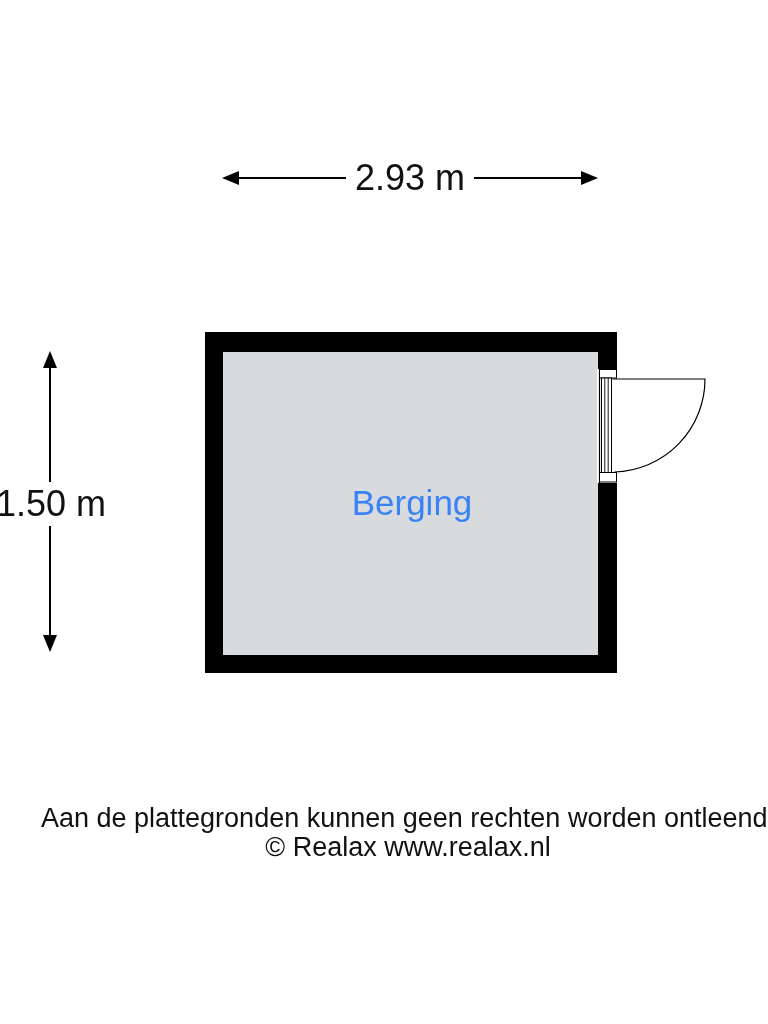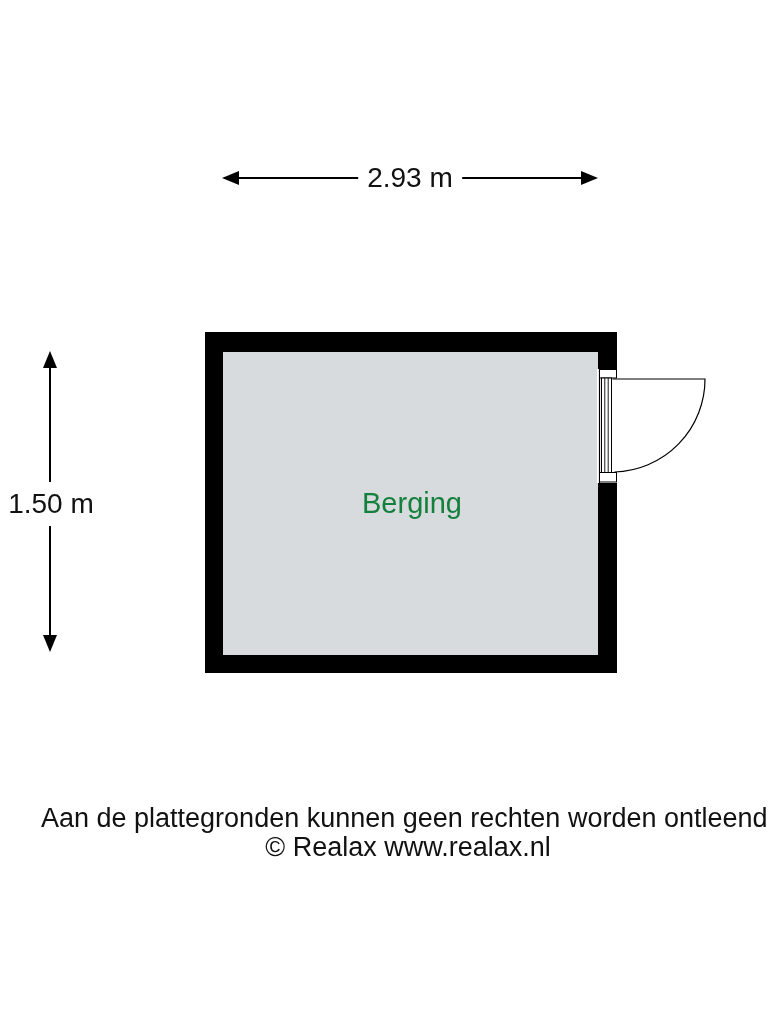--- a/index.html
+++ b/index.html
@@ -35,21 +35,21 @@
     left: 581px; top: 171px;
     border-top: 7px solid transparent;
     border-bottom: 7px solid transparent;
     border-left: 17px solid #000;
   }
   .dim-label {
     position: absolute;
     transform: translate(-50%, -50%);
     background: #ffffff;
     padding: 0 9px;
-    font-size: 28px;
+    font-size: 36px;
     line-height: 32px;
     white-space: nowrap;
     color: #111;
   }
   .dim-label-h { left: 410px; top: 178px; }
 
   
   .dim-line-v {
     position: absolute;
     left: 49px; top: 354px;
@@ -80,22 +80,22 @@
   .room-inner {
     position: absolute;
     left: 18px; top: 20px;
     width: 375px; height: 303px;
     background: #d8dbdd;
   }
   .room-label {
     position: absolute;
     left: 412px; top: 503px;
     transform: translate(-50%, -50%);
-    font-size: 29px;
-    color: #15803d;
+    font-size: 35px;
+    color: #3b82f6;
     white-space: nowrap;
     text-align: center;
   }
 
   
   .door-svg {
     position: absolute;
     left: 590px; top: 355px;
     width: 130px; height: 135px;
   }

